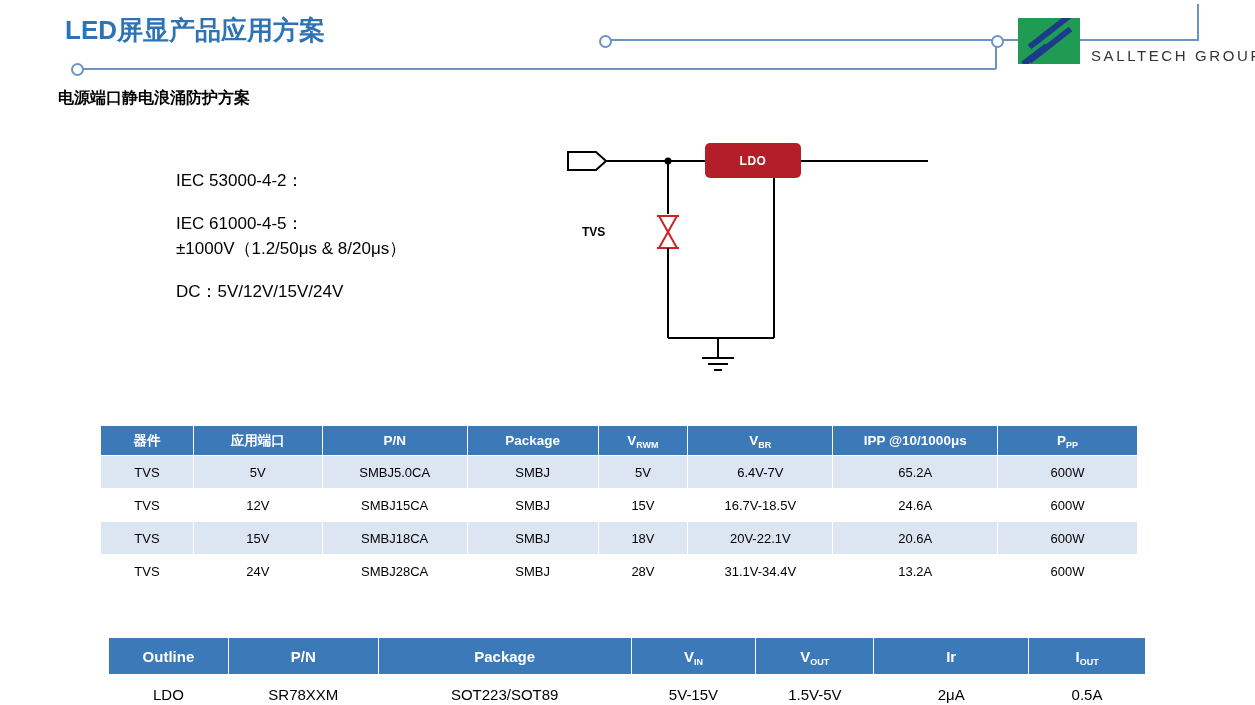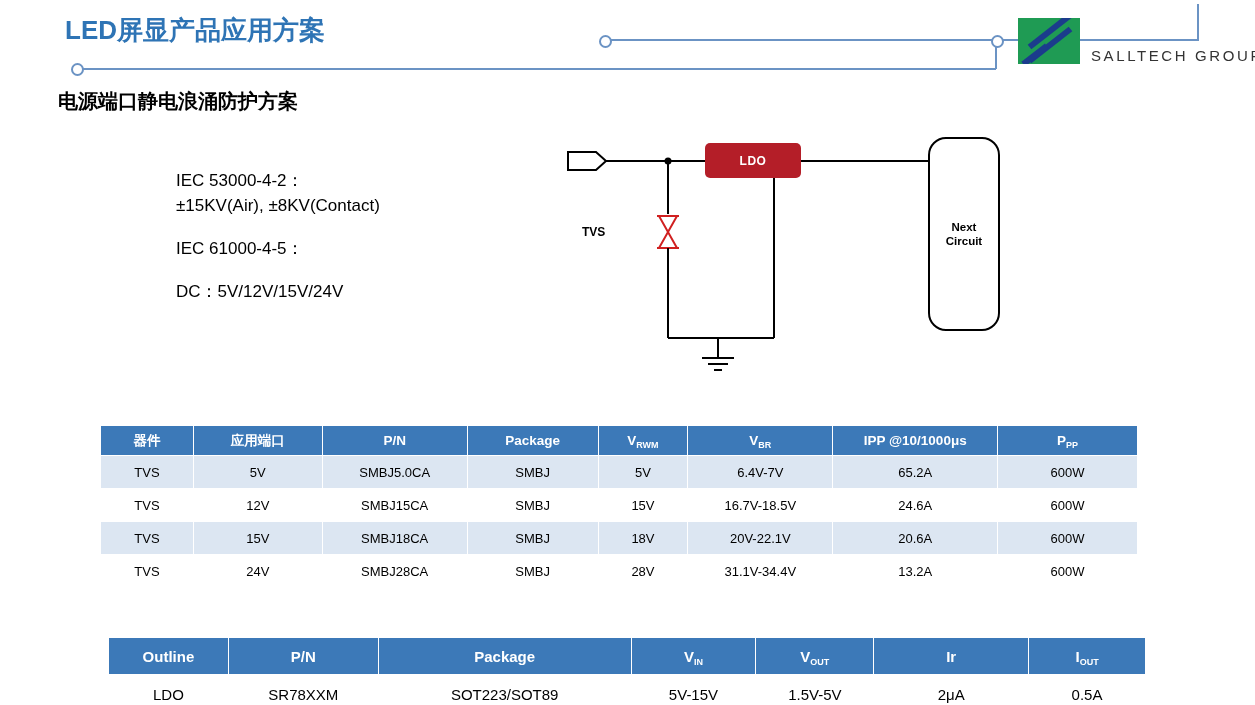--- a/index.html
+++ b/index.html
@@ -119,21 +119,21 @@
     color: #333333;
     letter-spacing: 2.6px;
     white-space: nowrap;
   }
 
   
   .section-title {
     position: absolute;
     left: 58px;
     top: 88px;
-    font-size: 20px;
+    font-size: 16px;
     font-weight: bold;
     color: #000000;
     white-space: nowrap;
   }
 
   
   .spec-block {
     position: absolute;
     left: 176px;
     top: 168px;
@@ -258,23 +258,23 @@
       <div class="bar b3"></div>
     </div>
     <div class="logo-en">SALLTECH GROUP</div>
   </div>
 </div>
 
 <div class="section-title">电源端口静电浪涌防护方案</div>
 
 <div class="spec-block">
   <div>IEC 53000-4-2：</div>
-  <div>±15KV(Air), ±8KV(Contact)</div>
   <div class="gap"></div>
   <div>IEC 61000-4-5：</div>
+  <div>±1000V（1.2/50μs &amp; 8/20μs）</div>
   <div class="gap"></div>
   <div>DC：5V/12V/15V/24V</div>
 </div>
 
 <div class="circuit">
   <svg width="520" height="260" style="position:absolute;left:0;top:0;">
 
     <polygon points="28,22 56,22 66,31 56,40 28,40" fill="#ffffff" stroke="#000000" stroke-width="2"></polygon>
 
     <line x1="66" y1="31" x2="165" y2="31" stroke="#000000" stroke-width="2"></line>
@@ -298,26 +298,20 @@
 
     <line x1="178" y1="208" x2="178" y2="228" stroke="#000000" stroke-width="2"></line>
 
     <line x1="162" y1="228" x2="194" y2="228" stroke="#000000" stroke-width="2"></line>
     <line x1="168" y1="234" x2="188" y2="234" stroke="#000000" stroke-width="2"></line>
     <line x1="174" y1="240" x2="182" y2="240" stroke="#000000" stroke-width="2"></line>
   </svg>
 
   <div class="ldo-box">LDO</div>
   <div class="tvs-label">TVS</div>
-  <div class="next-box">
-    <div>
-      <div>Next</div>
-      <div>Circuit</div>
-    </div>
-  </div>
 </div>
 
 <table class="tbl1">
   <colgroup>
     <col style="width:93px">
       <col style="width:129px">
       <col style="width:145px">
       <col style="width:131px">
     <col style="width:90px">
       <col style="width:145px">

